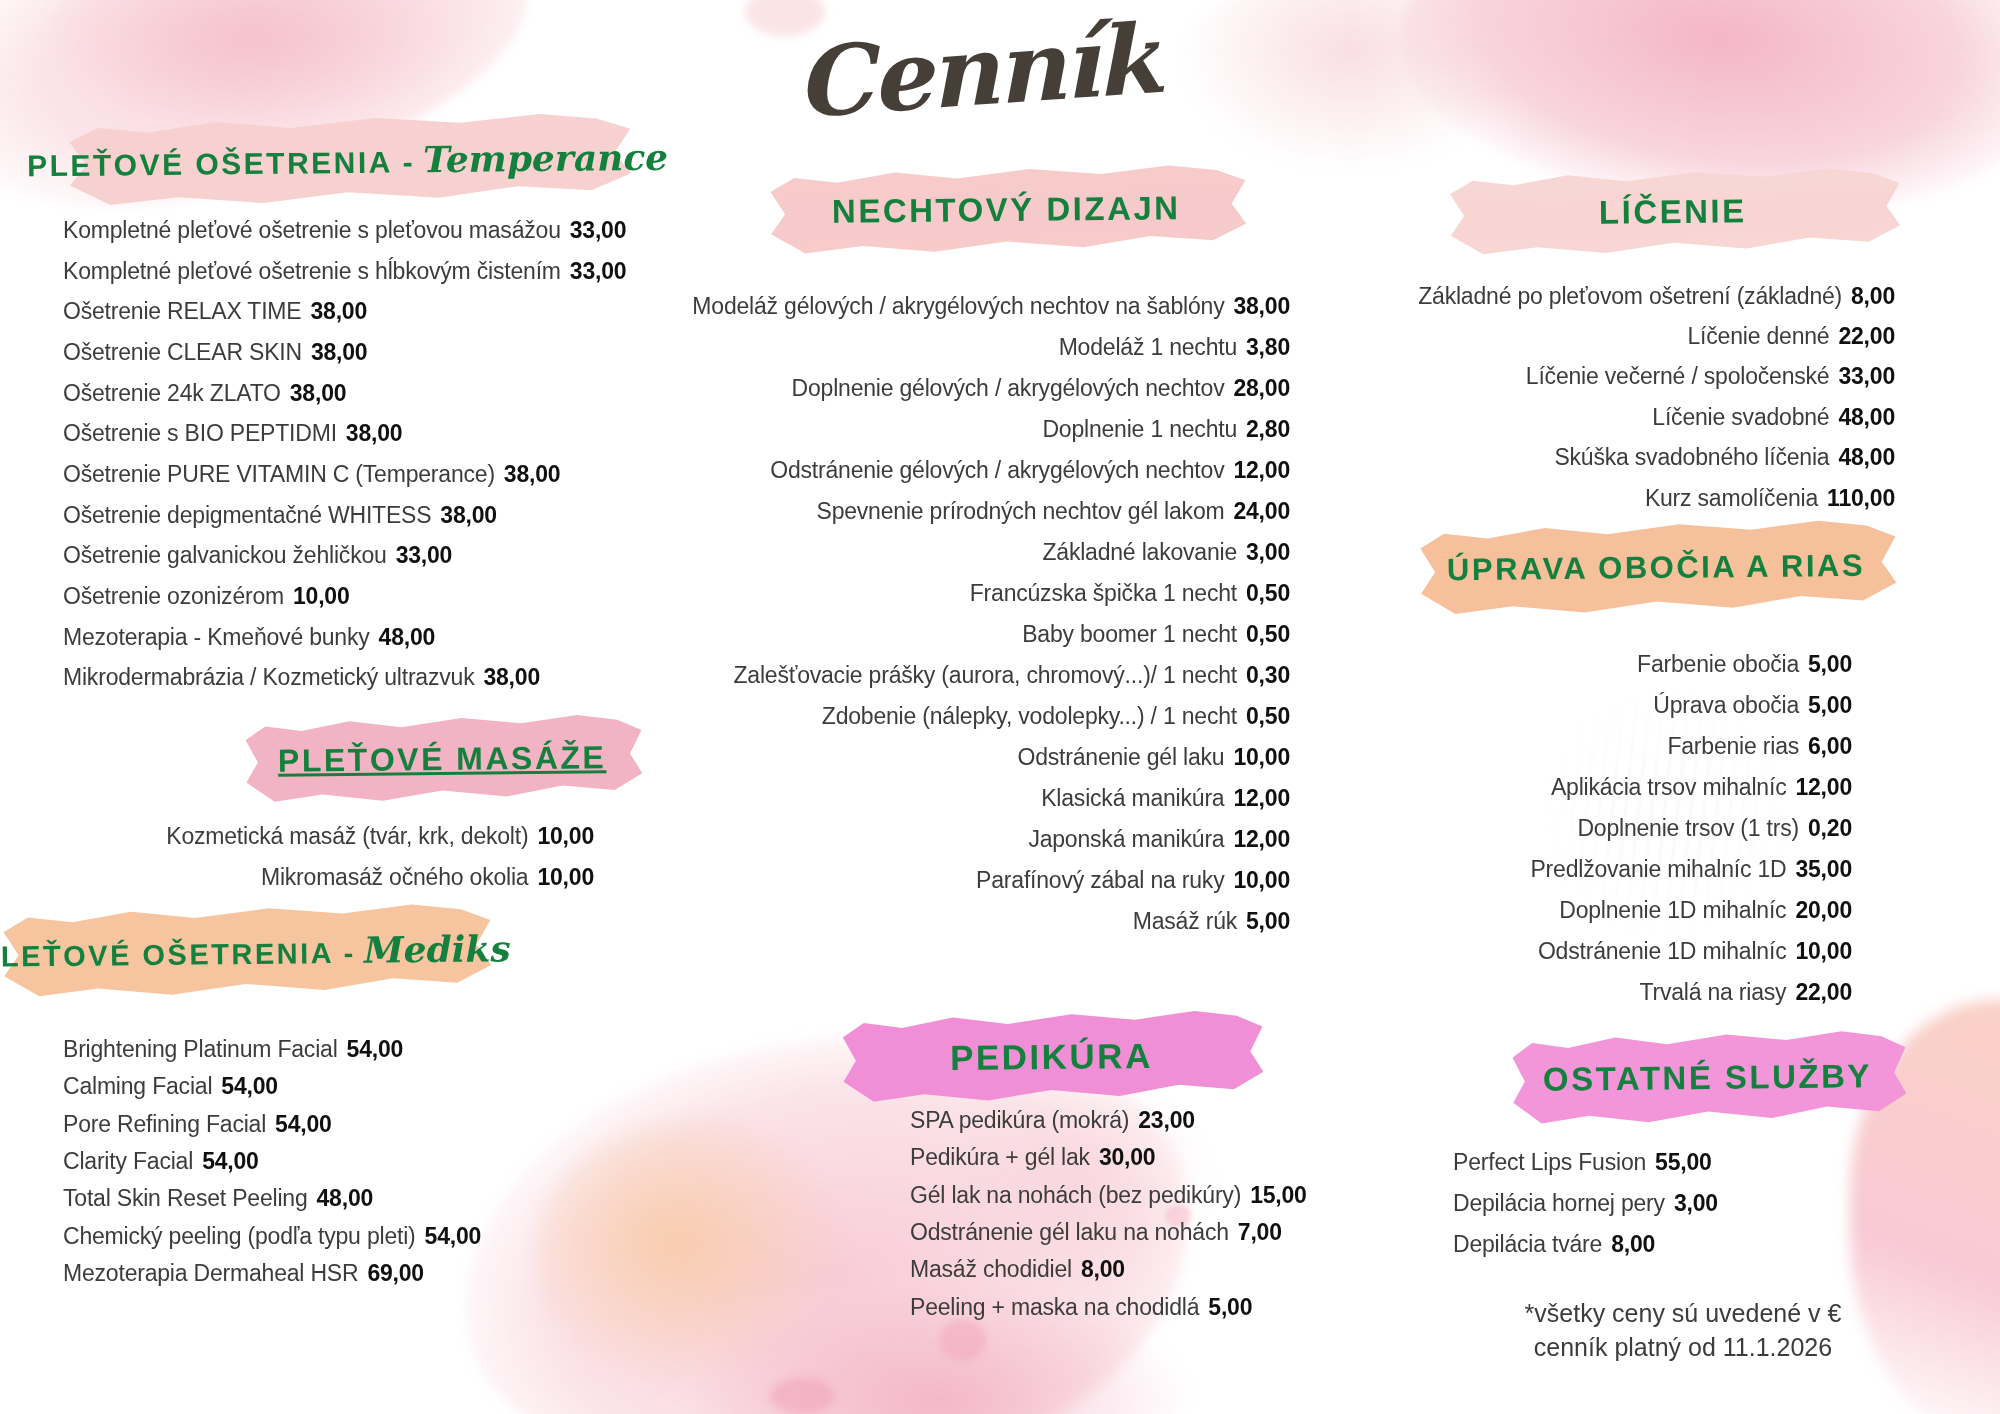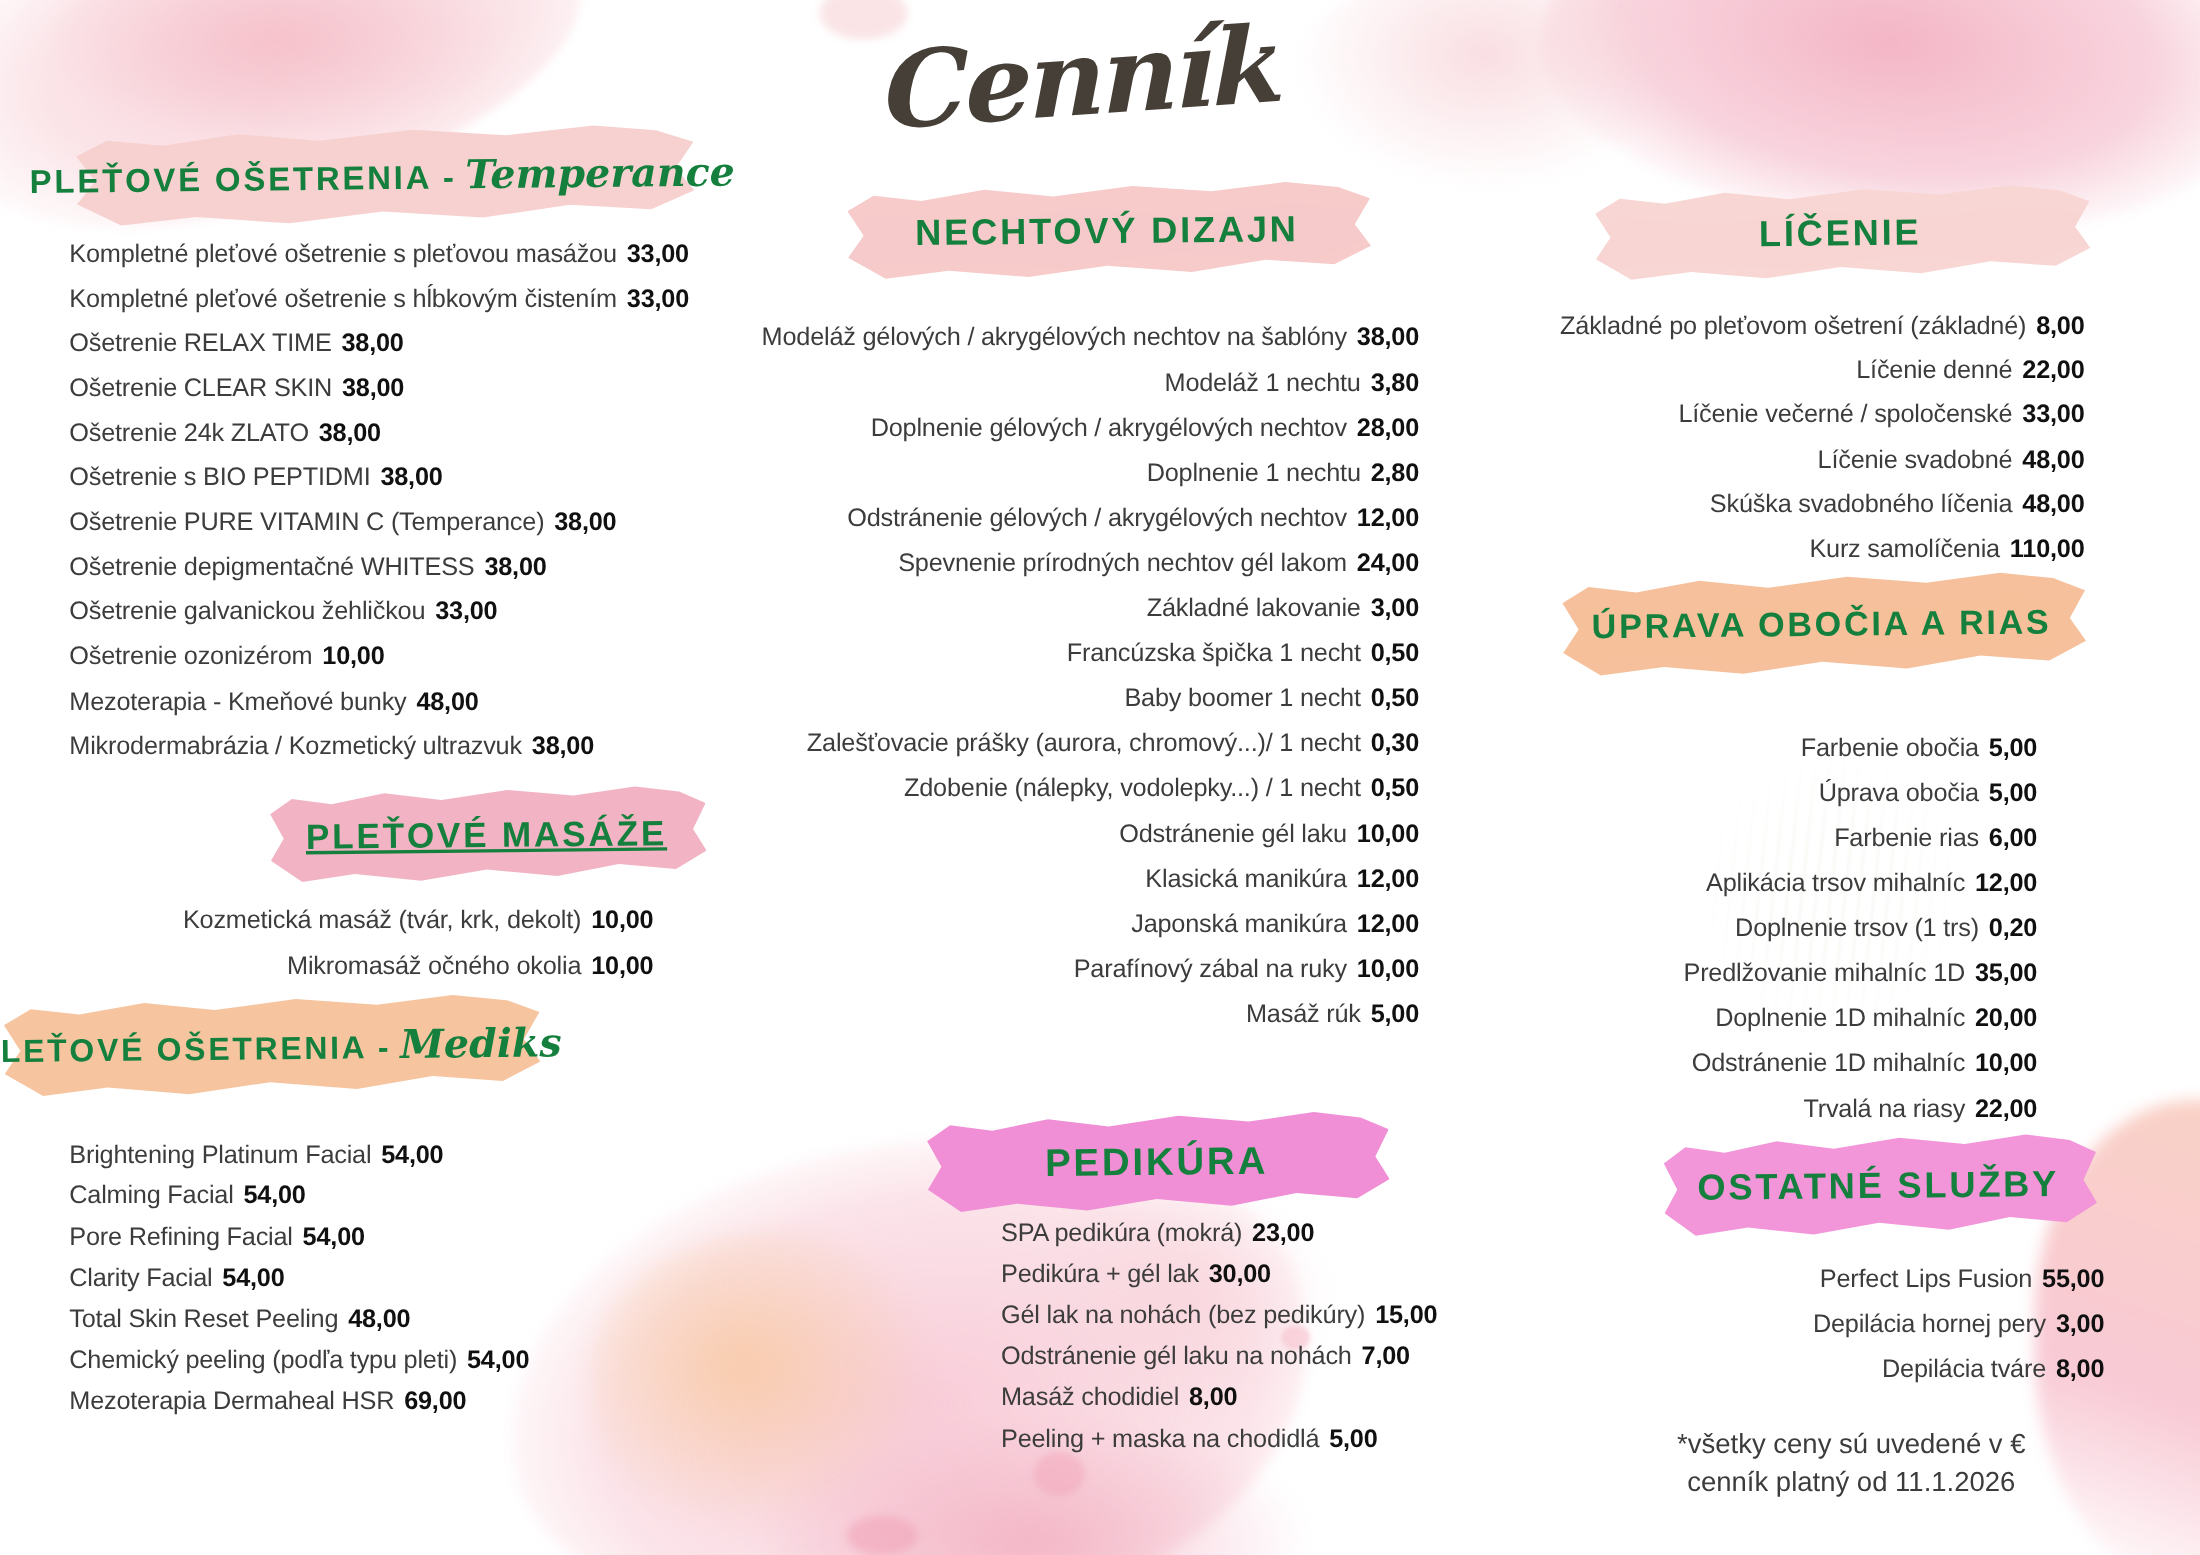--- a/index.html
+++ b/index.html
@@ -35,21 +35,21 @@
   .b-peach2{background:#f5c09b;}
   .b-orchid{background:#f08fd5;}
   .b-orchid2{background:#f295d9;}
 
   
   .list{position:absolute;z-index:2;list-style:none;margin:0;padding:0;font-size:23px;letter-spacing:-0.2px;}
   .list li{display:flex;align-items:center;gap:9px;height:var(--rh,41px);}
   .list .price{font-weight:700;color:#101010;}
   .list .lbl{color:#3c3c3c;}
   .align-right li{justify-content:flex-end;text-align:right;}
-  .align-center li{justify-content:flex-end;}
+  .align-center li{justify-content:flex-start;}
 
   
   .title{position:absolute;z-index:2;left:760px;top:14px;width:450px;text-align:center;
          font-family:"DejaVu Serif",serif;font-style:italic;font-weight:700;font-size:96px;
          letter-spacing:-3px;color:#463f37;transform:rotate(-4deg) skewX(-4deg);}
 
   
   .footer{position:absolute;z-index:2;left:1453px;top:1296px;width:460px;text-align:center;
           font-size:25px;color:#3c3c3c;line-height:34px;}
 
@@ -400,21 +400,21 @@
         <span class="price">110,00</span>
       </li>
     </ul>
 
   <div class="heading" style="left:1422px;top:518px;width:468px;height:100px;font-size:31px;">
     <div class="brush b-peach2"></div>
     <span class="htext">
       <span>ÚPRAVA OBOČIA A RIAS</span>
     </span>
   </div>
-  <ul class="list align-right" style="left:1390px;top:659px;width:462px;--rh:41px;">
+  <ul class="list align-right" style="left:1390px;top:644px;width:462px;--rh:41px;">
 
       <li>
         <span class="lbl">Farbenie obočia</span>
         <span class="price">5,00</span>
       </li>
 
       <li>
         <span class="lbl">Úprava obočia</span>
         <span class="price">5,00</span>
       </li>

